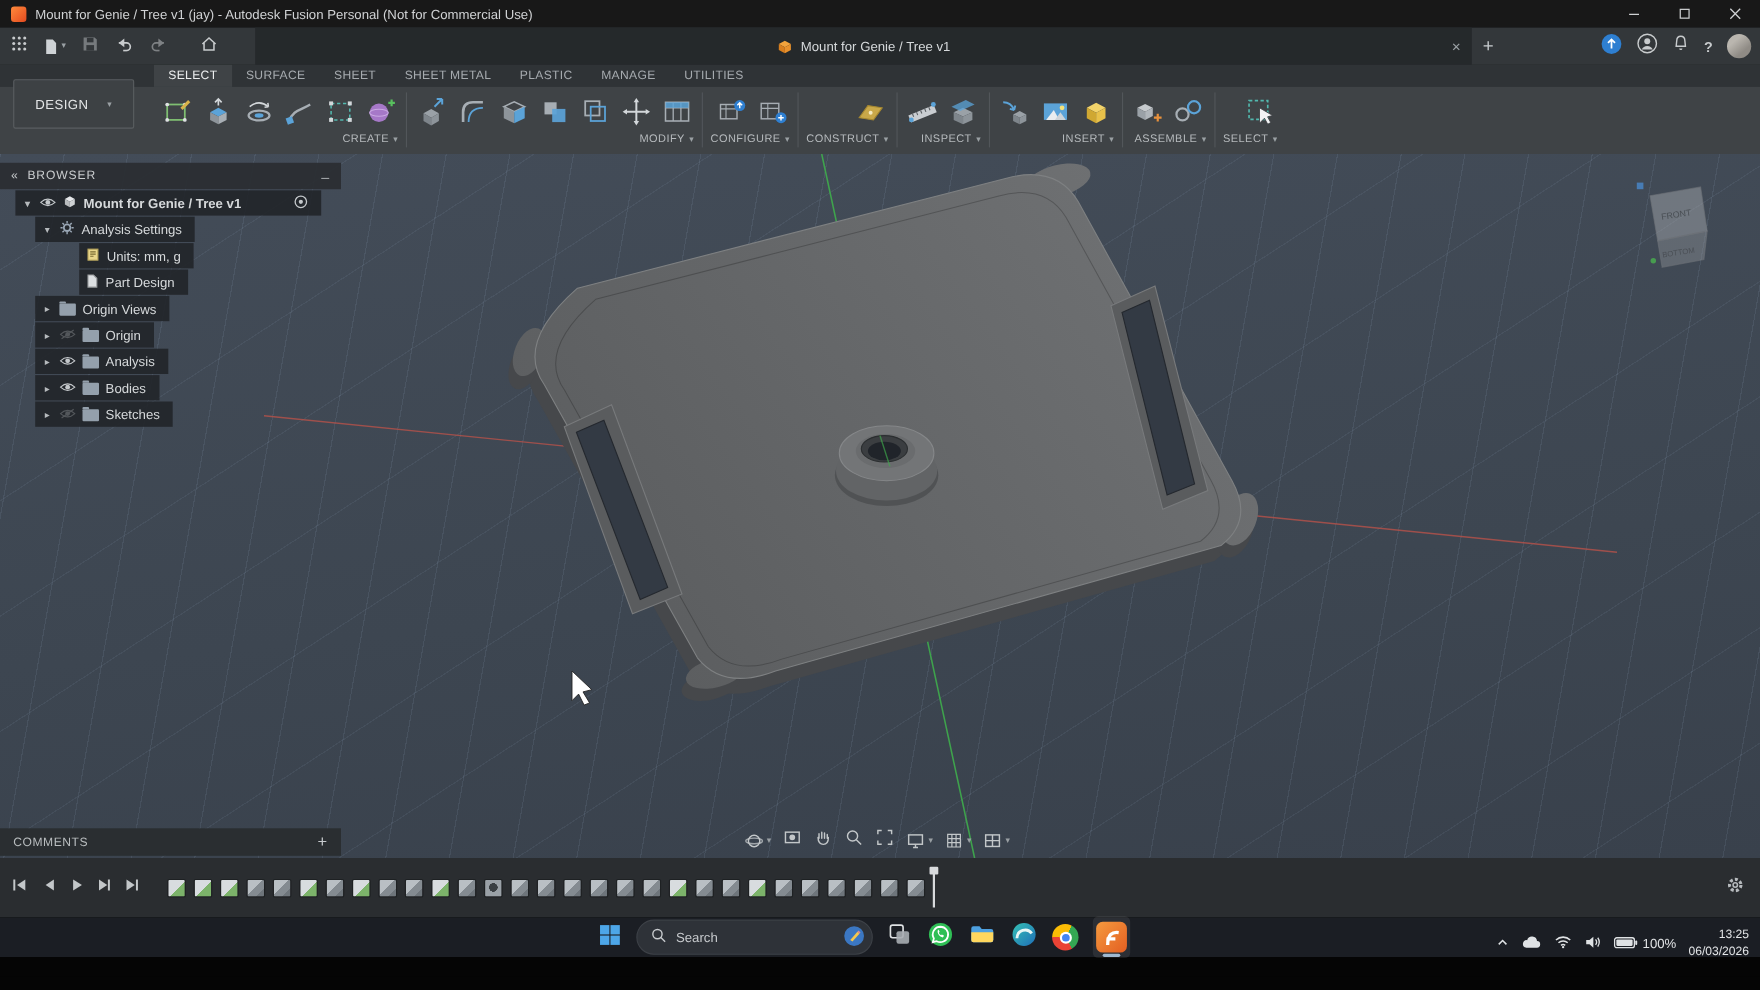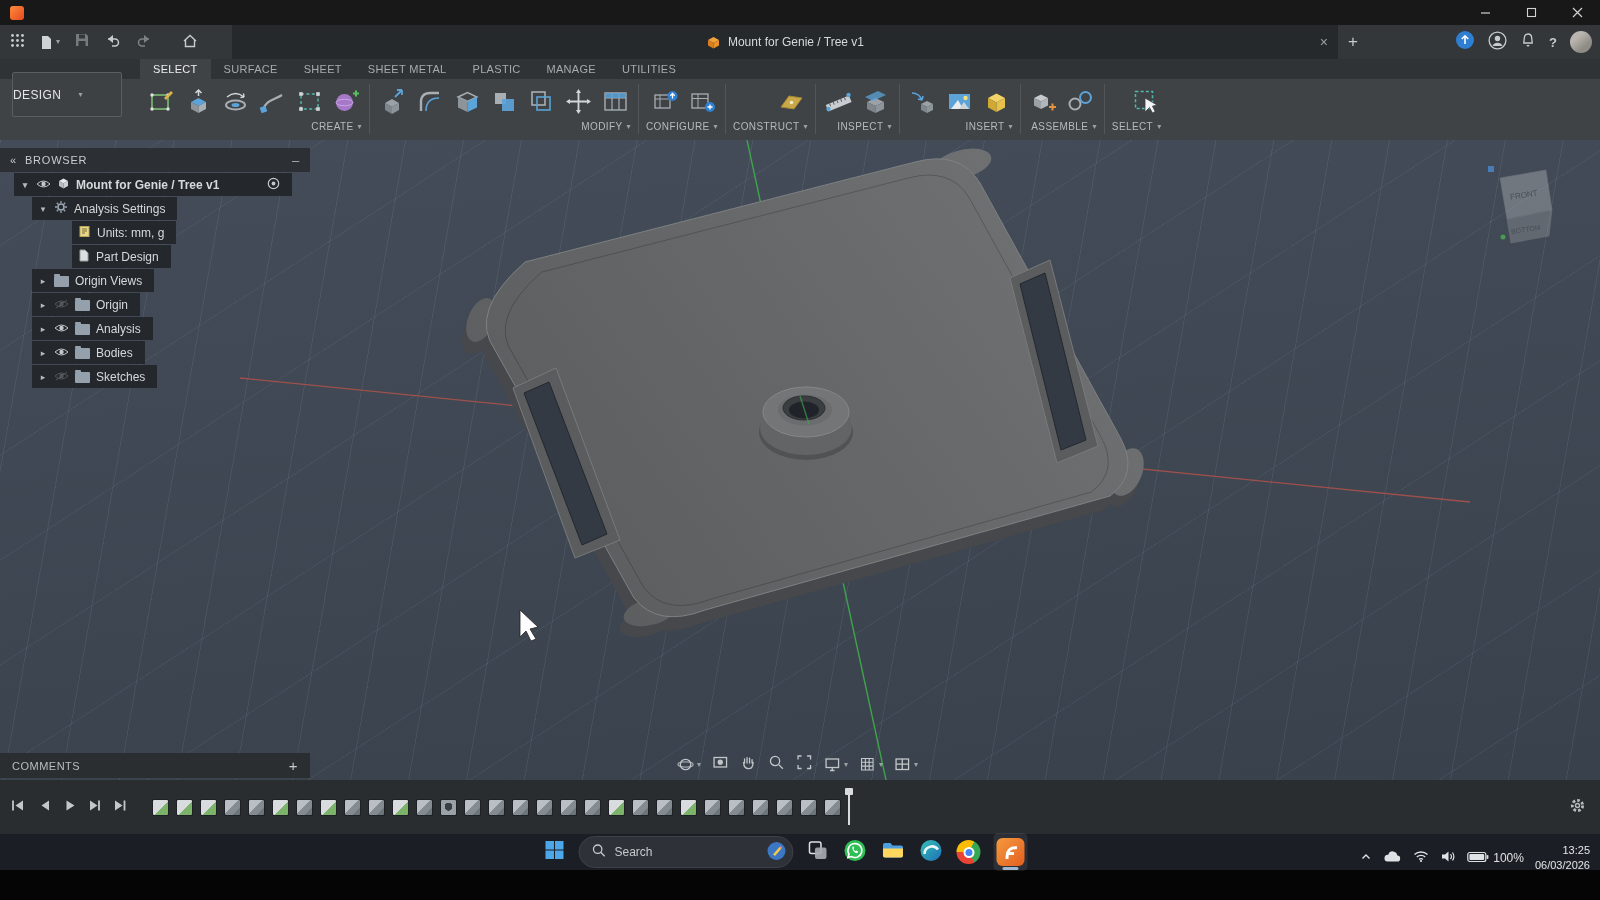--- a/index.html
+++ b/index.html
@@ -19,21 +19,21 @@
   .caret{font-size:8px;color:#9aa0a4;line-height:1}
   .doc-strip{position:absolute;left:232px;right:262px;top:0;bottom:0;background:#25292b;display:flex;align-items:center;justify-content:center;gap:7px;color:#d6d9db;font-size:12px}
   .doc-close{position:absolute;right:10px;color:#9aa0a4;font-size:14px}
   .new-tab{position:absolute;left:1348px;color:#c6cacd;font-size:17px}
   .appbar-right{position:absolute;right:8px;display:flex;align-items:center;gap:13px}
   .avatar{width:22px;height:22px;border-radius:50%;background:linear-gradient(140deg,#bab6af 30%,#8f8b85 70%)}
   .help-glyph{color:#c8cbcd;font-size:13px;font-weight:bold}
 
   
   .ribbon{position:relative;height:81px;background:#35393c;border-bottom:1px solid #26292b}
-  .design-btn{position:absolute;left:12px;top:13px;width:110px;height:45px;border:1px solid #5a5e61;background:#3d4144;color:#e4e6e7;font-size:12px;display:flex;align-items:center;gap:17px;border-radius:2px;letter-spacing:.4px}
+  .design-btn{position:absolute;left:12px;top:13px;width:110px;height:45px;border:1px solid #5a5e61;background:#3d4144;color:#e4e6e7;font-size:12px;display:flex;align-items:center;justify-content:center;gap:17px;border-radius:2px;letter-spacing:.4px}
   .ribbon-tabs{height:20px;display:flex;padding-left:140px;background:#2f3336}
   .tab{height:20px;line-height:20px;padding:0 13px;font-size:11px;color:#a6abaf;letter-spacing:.3px}
   .tab.active{background:#3f4346;color:#eceeef}
   .ribbon-toolbar{height:61px;display:flex;align-items:flex-start;padding-left:138px;background:#3f4346}
   .tool-group{display:flex;flex-direction:column;align-items:flex-end;padding:3px 7px 0}
   .tool-icons{display:flex;gap:5px;align-items:center;height:38px}
   .tool-icon{width:32px;height:34px;display:flex;align-items:center;justify-content:center;border-radius:2px}
   .group-label{margin-top:1px;font-size:10px;color:#b6babd;letter-spacing:.4px;display:flex;gap:4px;align-items:center}
   .group-sep{width:1px;background:#52565a;height:50px;margin-top:5px}
 
@@ -91,20 +91,21 @@
   .clock{display:flex;flex-direction:column;align-items:flex-end;font-size:11px;line-height:1.35;color:#e3e5e7}
   .bottom-gap{height:18px;background:#050505}
 </style>
 </head>
 <body>
 
 <div class="screen">
 
   <div class="titlebar">
     <span class="fusion-logo"></span>
+    <span>Mount for Genie  / Tree v1 (jay) - Autodesk Fusion Personal (Not for Commercial Use)</span>
     <div class="win-controls">
       <div class="win-btn">
           <svg width="11" height="11">
             <line x1="1" y1="6" x2="10" y2="6" stroke="#cfd1d3" stroke-width="1.2"></line>
           </svg>
         </div>
       <div class="win-btn">
           <svg width="11" height="11">
             <rect x="1.5" y="1.5" width="8" height="8" fill="none" stroke="#cfd1d3" stroke-width="1.1"></rect>
           </svg>

